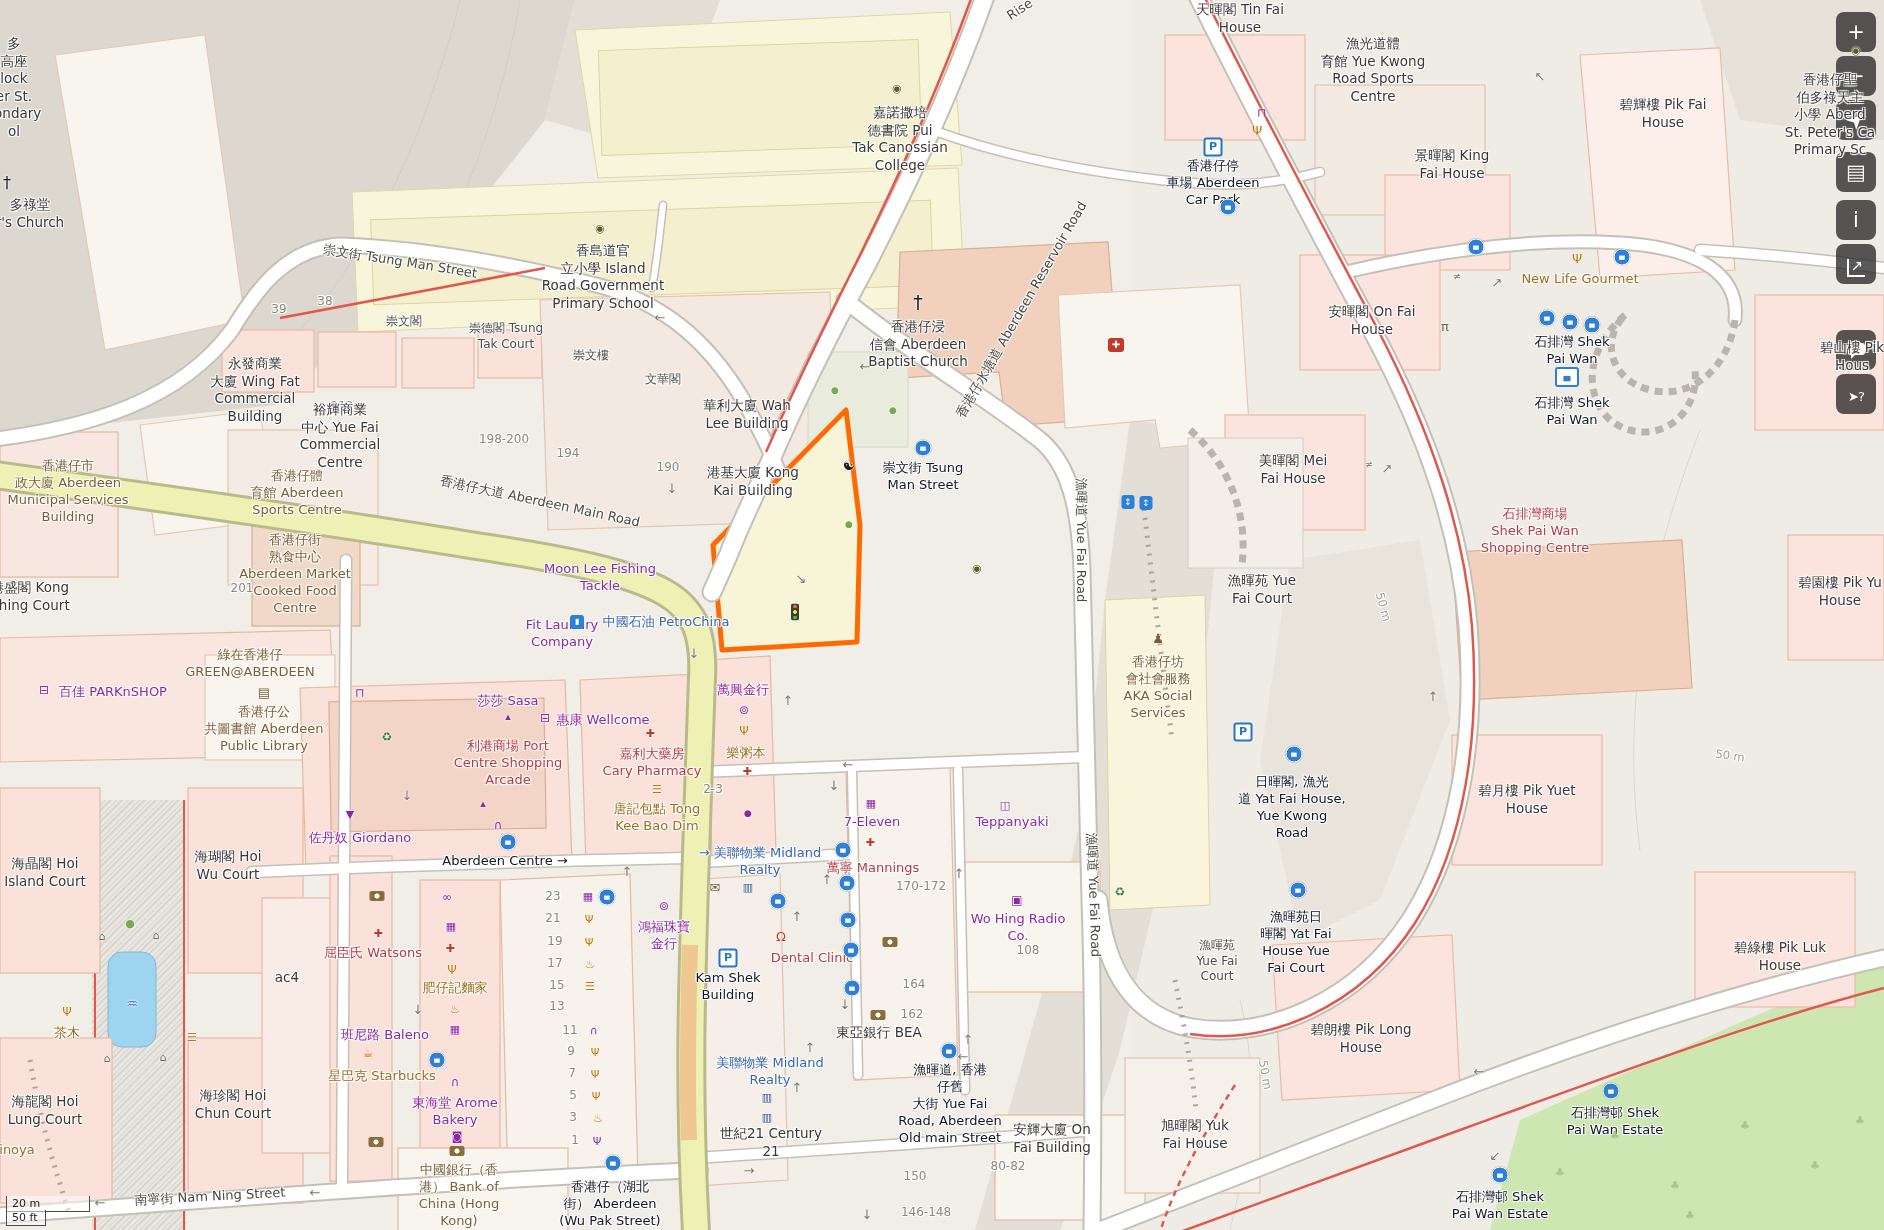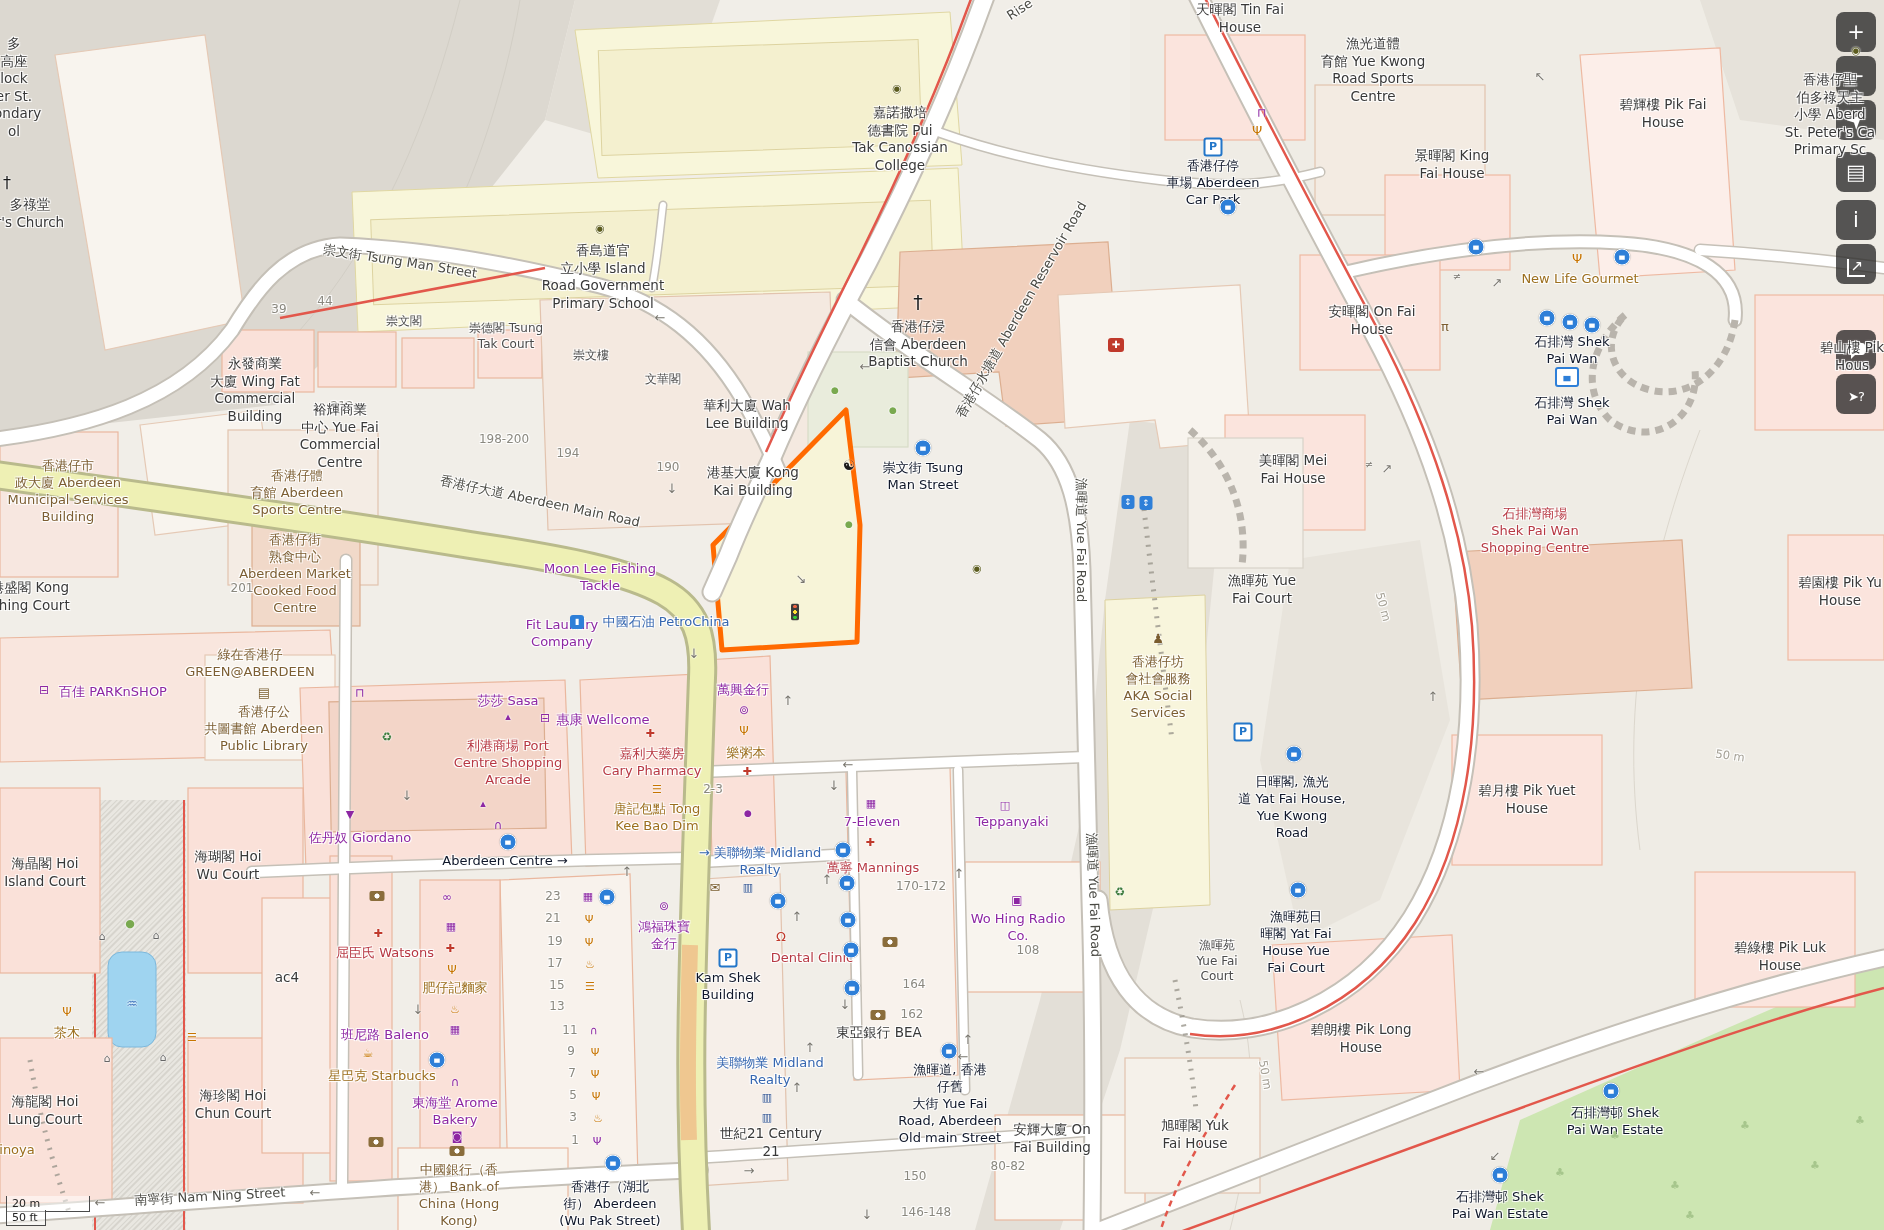--- a/index.html
+++ b/index.html
@@ -245,21 +245,21 @@
       <div class="lbl pl" style="left: 900px; top: 139px;">嘉諾撒培
 德書院 Pui
 Tak Canossian
 College</div>
       <div class="lbl pl" style="left: 603px; top: 277px;">香島道官
 立小學 Island
 Road Government
 Primary School</div>
       <div class="lbl st" style="left: 400px; top: 262px; transform: translate(-50%, -50%) rotate(9deg);">崇文街 Tsung Man Street</div>
       <div class="lbl num" style="left: 279px; top: 310px;">39</div>
-      <div class="lbl num" style="left: 325px; top: 302px;">44</div>
+      <div class="lbl num" style="left: 325px; top: 302px;">38</div>
       <div class="lbl pl2" style="left: 404px; top: 322px;">崇文閣</div>
       <div class="lbl pl2" style="left: 506px; top: 337px;">崇德閣 Tsung
 Tak Court</div>
       <div class="lbl pl2" style="left: 591px; top: 356px;">崇文樓</div>
       <div class="lbl pl2" style="left: 663px; top: 380px;">文華閣</div>
       <div class="lbl pl" style="left: 747px; top: 415px;">華利大廈 Wah
 Lee Building</div>
       <div class="lbl pl" style="left: 753px; top: 482px;">港基大廈 Kong
 Kai Building</div>
       <div class="lbl num" style="left: 568px; top: 454px;">194</div>
@@ -436,21 +436,21 @@
 Yue Kwong
 Road</div>
       <div class="lbl blue" style="left: 1296px; top: 943px;">漁暉苑日
 暉閣 Yat Fai
 House Yue
 Fai Court</div>
       <div class="lbl pl2" style="left: 1217px; top: 961px;">漁暉苑
 Yue Fai
 Court</div>
       <div class="lbl purple" style="left: 360px; top: 838px;">佐丹奴 Giordano</div>
-      <div class="lbl red" style="left: 385px; top: 953px;">屈臣氏 Watsons</div>
+      <div class="lbl red" style="left: 373px; top: 953px;">屈臣氏 Watsons</div>
       <div class="lbl pl" style="left: 287px; top: 978px;">ac4</div>
       <div class="lbl purple" style="left: 385px; top: 1035px;">班尼路 Baleno</div>
       <div class="lbl gold" style="left: 382px; top: 1076px;">星巴克 Starbucks</div>
       <div class="lbl gold" style="left: 67px; top: 1033px;">茶木</div>
       <div class="lbl pl" style="left: 45px; top: 873px;">海晶閣 Hoi
 Island Court</div>
       <div class="lbl pl" style="left: 228px; top: 866px;">海瑚閣 Hoi
 Wu Court</div>
       <div class="lbl pl" style="left: 45px; top: 1111px;">海龍閣 Hoi
 Lung Court</div>

